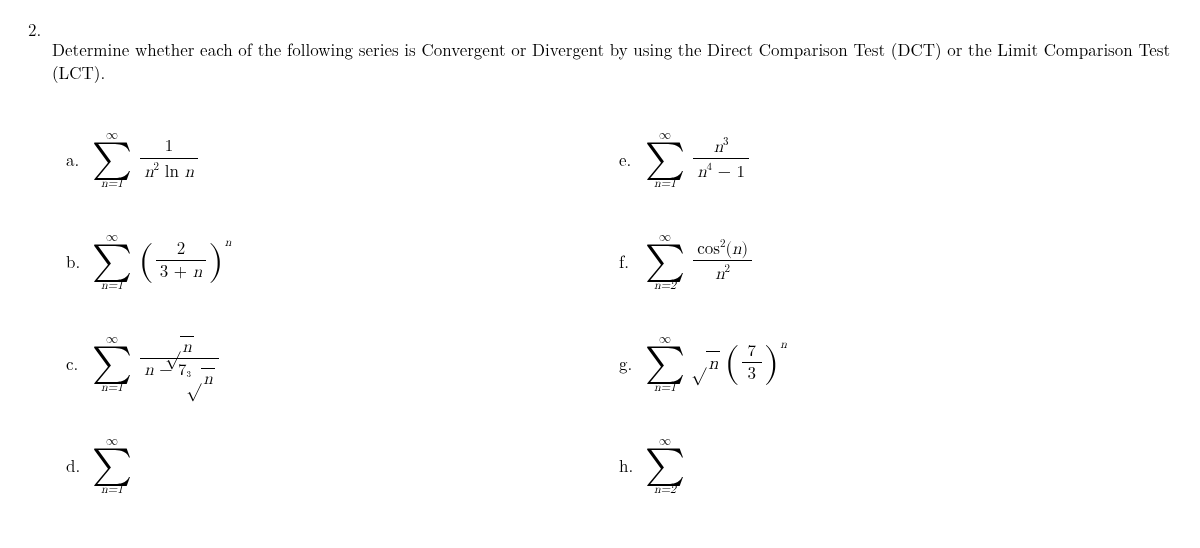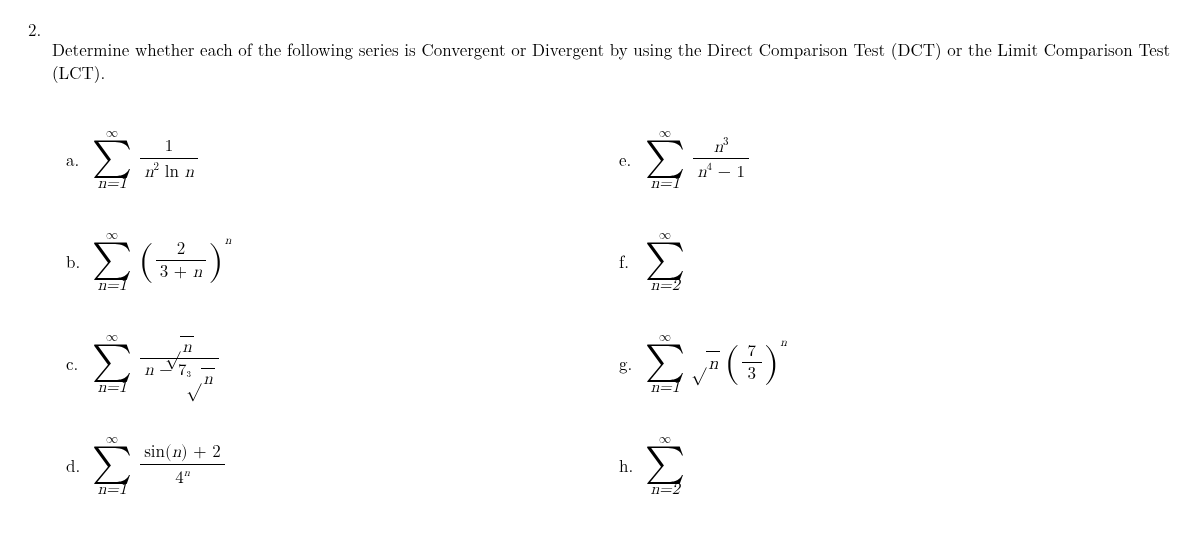--- a/index.html
+++ b/index.html
@@ -58,21 +58,21 @@
     }
     .sum-top {
       font-size: 12px;
       padding-bottom: 2px;
     }
     .sum-sigma {
       font-size: 38px;
       line-height: 0.85;
     }
     .sum-bot {
-      font-size: 16px;
+      font-size: 12px;
       padding-top: 2px;
       font-style: italic;
     }
     .frac {
       display: inline-flex;
       flex-direction: column;
       align-items: center;
       line-height: 1.2;
       vertical-align: middle;
       margin: 0 2px;
@@ -199,25 +199,20 @@
     </div>
 
     <div class="item">
       <div class="item-label">d.</div>
       <div class="math">
         <span class="sum">
           <span class="sum-top">∞</span>
           <span class="sum-sigma">∑</span>
           <span class="sum-bot">n=1</span>
         </span>
-        <span class="frac">
-          <span class="num">sin(<i class="v">n</i>) + 2</span>
-          <span class="bar"></span>
-          <span class="den"><span>4</span><span class="sup2"><i class="v">n</i></span></span>
-        </span>
       </div>
     </div>
 
   </div>
 
   <div class="col">
 
     <div class="item">
       <div class="item-label">e.</div>
       <div class="math">
@@ -234,20 +229,25 @@
       </div>
     </div>
 
     <div class="item">
       <div class="item-label">f.</div>
       <div class="math">
         <span class="sum">
           <span class="sum-top">∞</span>
           <span class="sum-sigma">∑</span>
           <span class="sum-bot">n=2</span>
+        </span>
+        <span class="frac">
+          <span class="num"><span>cos</span><span class="sup2">2</span><span>(<i class="v">n</i>)</span></span>
+          <span class="bar"></span>
+          <span class="den"><i class="v">n</i><span class="sup2">2</span></span>
         </span>
       </div>
     </div>
 
     <div class="item">
       <div class="item-label">g.</div>
       <div class="math">
         <span class="sum">
           <span class="sum-top">∞</span>
           <span class="sum-sigma">∑</span>

